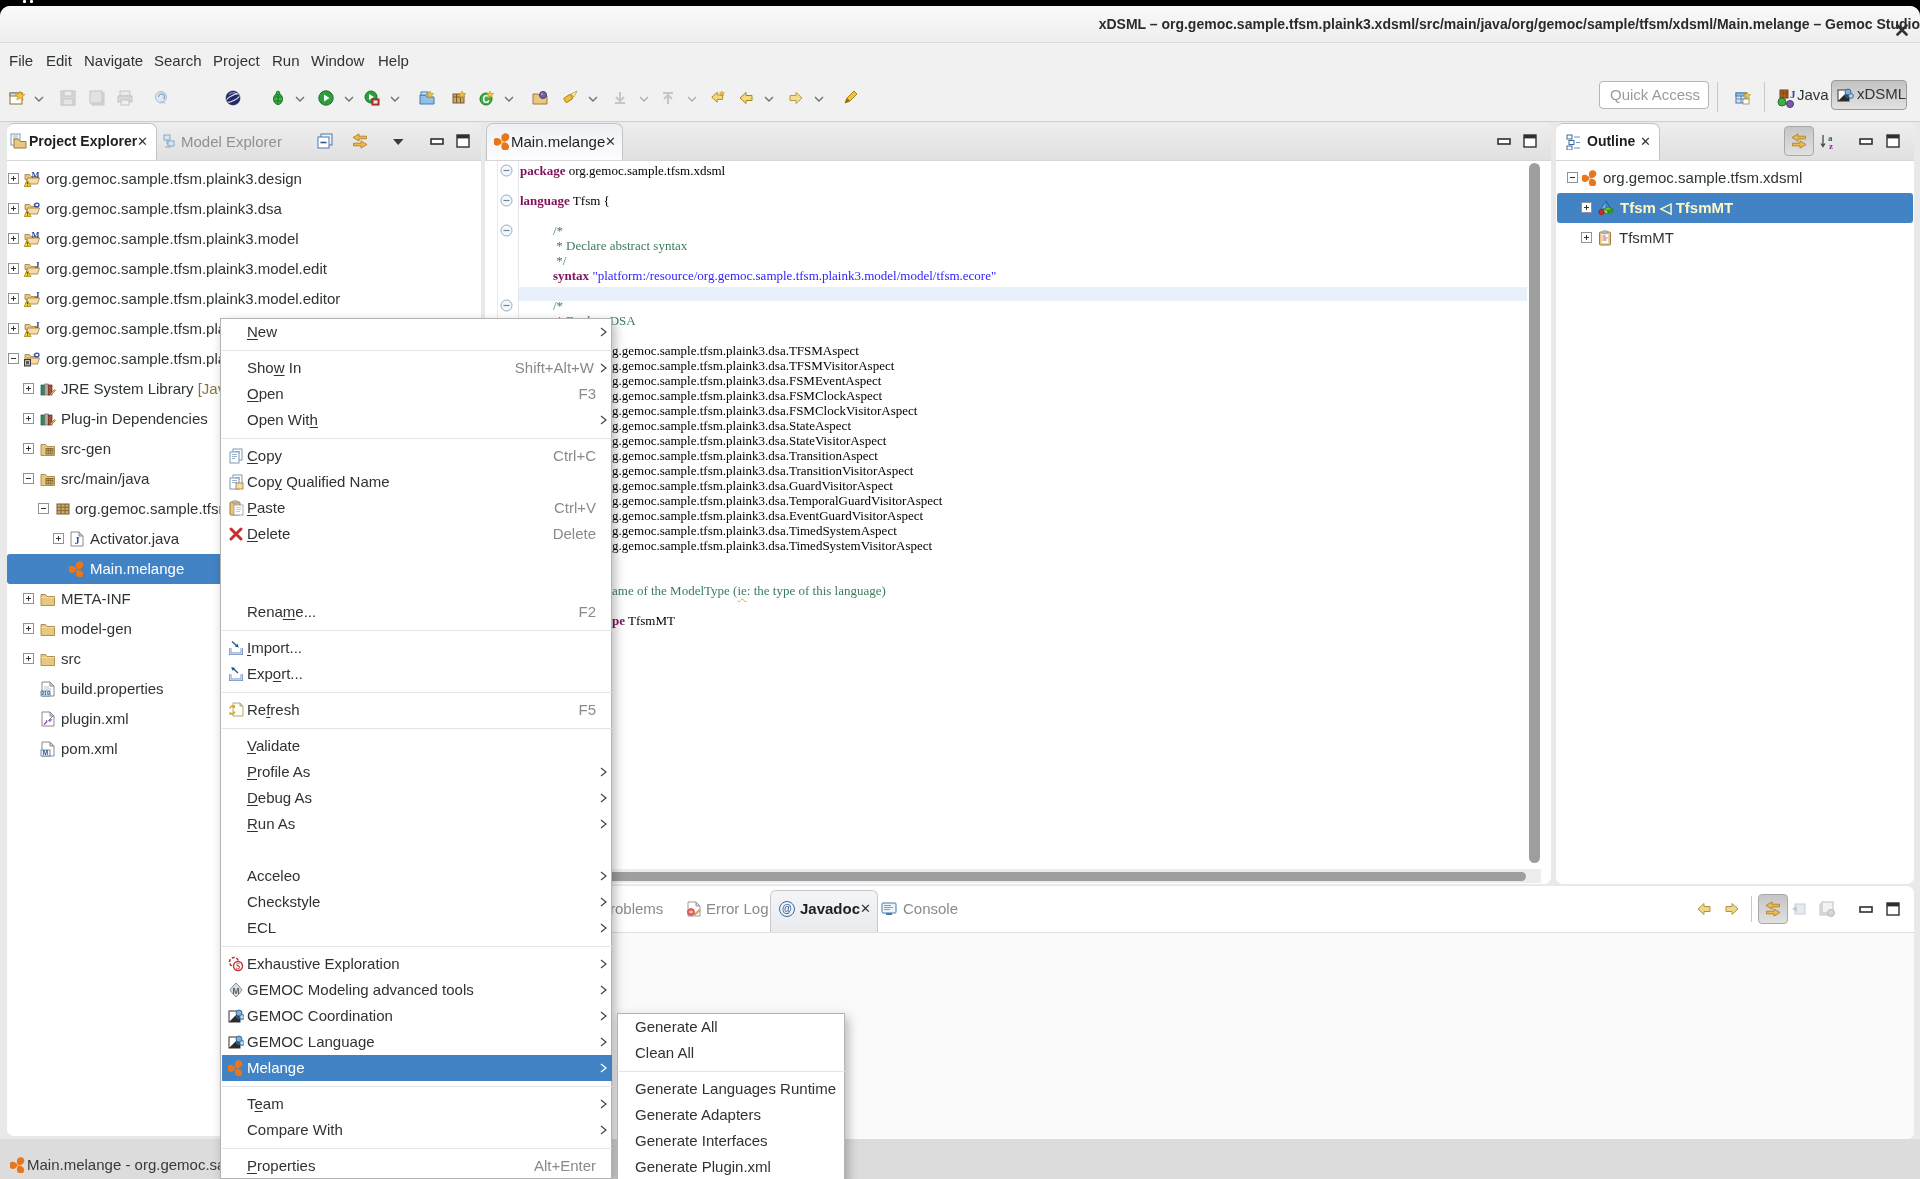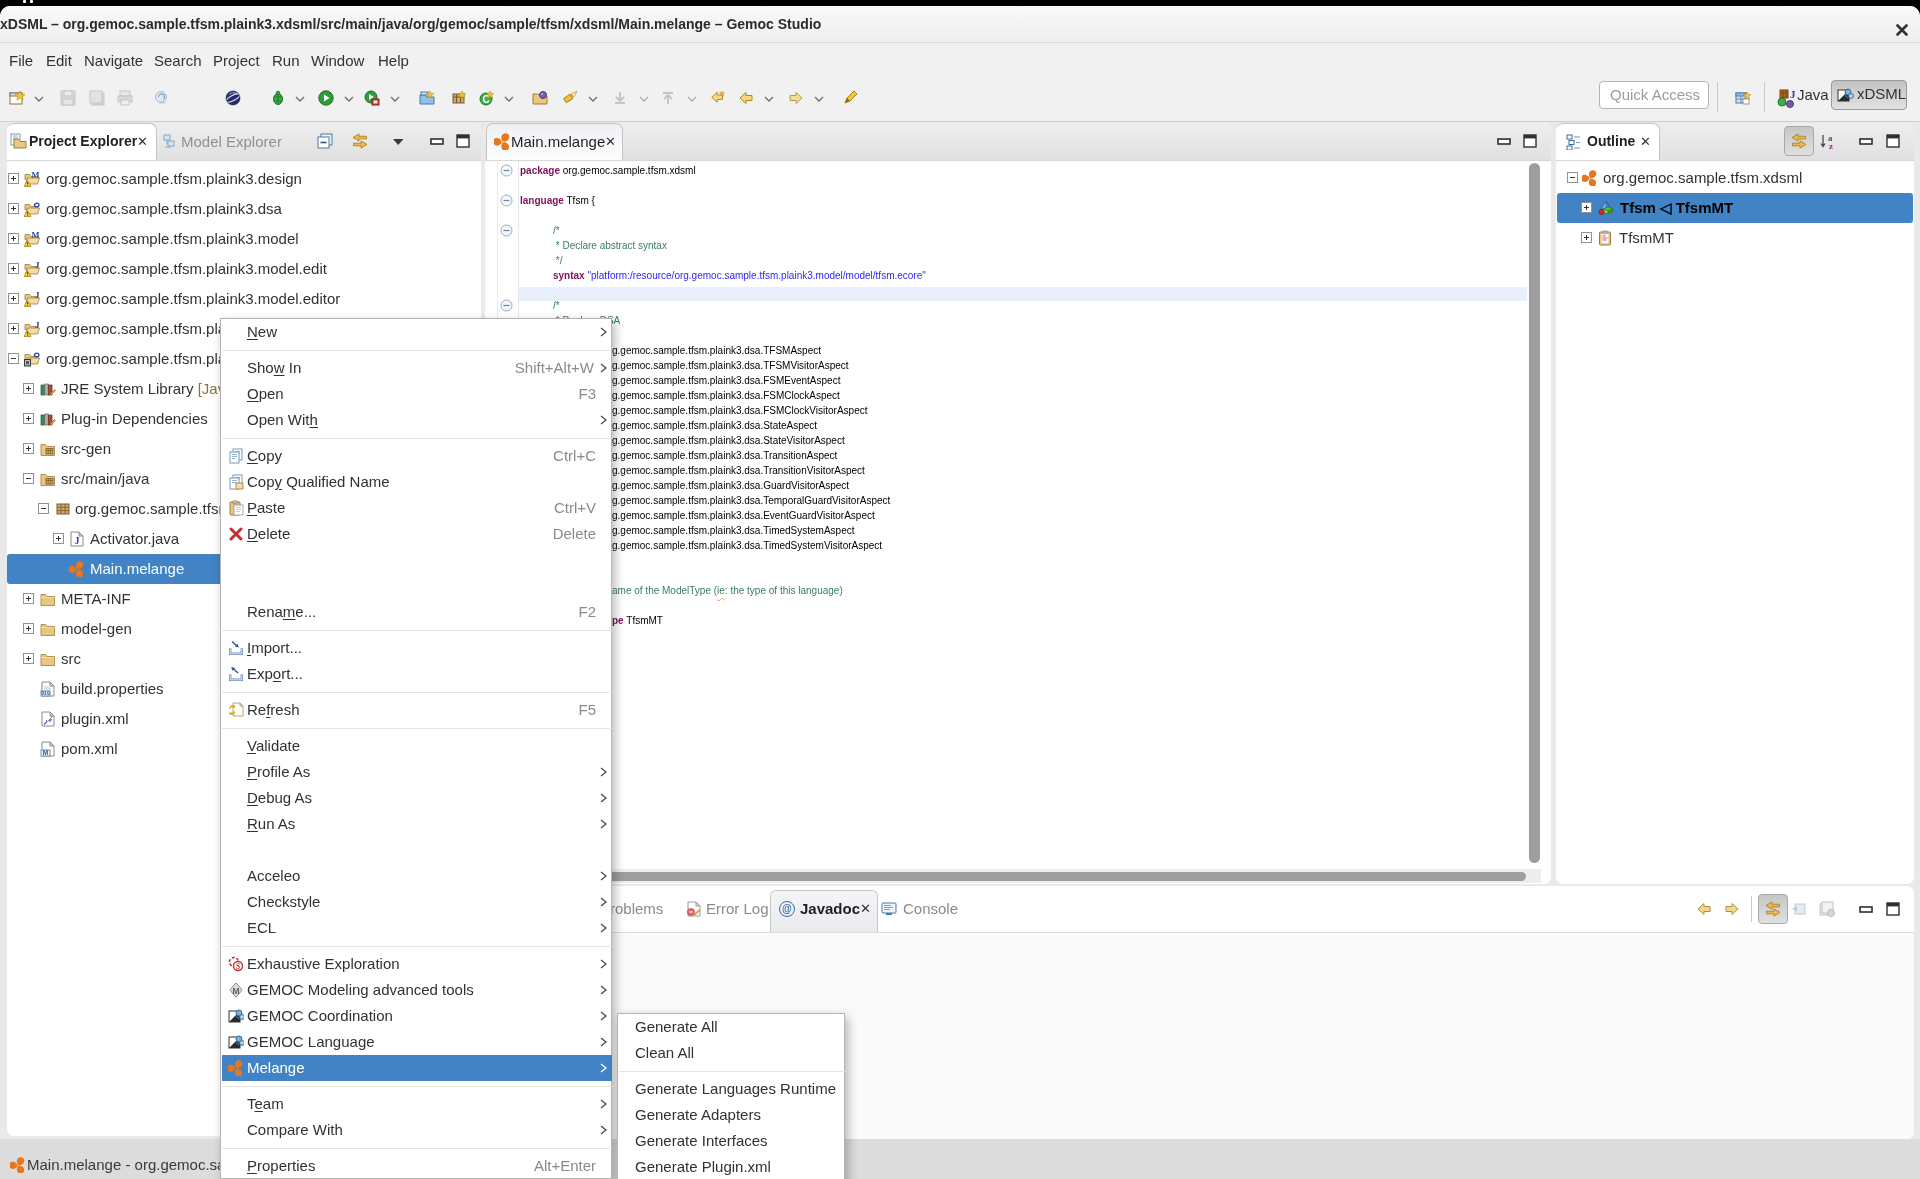--- a/index.html
+++ b/index.html
@@ -1,38 +1,38 @@
 <!DOCTYPE html>
 <html><head>
 <meta charset="utf-8">
 <style>
 html,body{margin:0;padding:0}
 body{width:1920px;height:1179px;overflow:hidden;background:#000;font-family:"Liberation Sans",sans-serif}
 .abs{position:absolute}
 #win{position:absolute;left:0;top:6px;width:1920px;height:1173px;background:#ececec;border-top-left-radius:10px;border-top-right-radius:10px}
 #titlebar{position:absolute;left:0;top:0;width:1920px;height:36px;background:linear-gradient(#f9f9f9,#eeeeee);border-top-left-radius:10px;border-top-right-radius:10px;border-bottom:1px solid #dadada}
-#title{position:absolute;left:0;top:0;width:1920px;height:36px;line-height:36px;text-align:left;font-size:14px;font-weight:bold;color:#2b2b2b}
+#title{position:absolute;left:0;top:0;width:1920px;height:36px;line-height:36px;text-align:right;font-size:14px;font-weight:bold;color:#2b2b2b}
 #menubar{position:absolute;left:0;top:37px;width:1920px;height:36px;background:#f1f1f1}
 .mb{position:absolute;top:0;height:36px;line-height:36px;font-size:15px;color:#2e3436}
 #toolbar{position:absolute;left:0;top:73px;width:1920px;height:42px;background:#f1f1f1;border-bottom:1px solid #d2d0cd}
 #mainbg{position:absolute;left:0;top:116px;width:1920px;height:1017px;background:#e9e9e9}
 #statusbar{position:absolute;left:0;top:1133px;width:1920px;height:40px;background:#dcdcdc}
 .panel{position:absolute;background:#fff;border-radius:7px}
 .tabstrip{position:absolute;left:0;top:0;right:0;height:37px;background:linear-gradient(#eeeeee,#e0e0e0);border-bottom:1px solid #d6d6d6;border-top-left-radius:7px;border-top-right-radius:7px}
 .atab{position:absolute;top:0;height:37px;background:#fff;border:1px solid #c4c4c4;border-bottom:none;border-top-left-radius:7px;border-top-right-radius:7px;box-sizing:border-box}
 .tabtxt{position:absolute;font-size:14px;font-weight:bold;color:#1f1f1f;line-height:37px;top:0;white-space:nowrap}
 .itabtxt{position:absolute;font-size:15px;color:#909090;line-height:37px;top:0;white-space:nowrap}
 .tclose{position:absolute;top:0;line-height:37px;font-size:13px;color:#333}
 .trow{position:absolute;height:30px;font-size:15px;color:#2e3436;white-space:nowrap}
 .trow .txt{position:absolute;top:0;line-height:30px}
 .exp{position:absolute;top:9px;width:11px;height:11px;border:1px solid #929292;background:#fff;box-sizing:border-box}
 .exp i{position:absolute;left:2px;top:4px;width:5px;height:1px;background:#333}
 .exp.plus b{position:absolute;left:4px;top:2px;width:1px;height:5px;background:#333}
 .ticon{position:absolute;top:7px;width:16px;height:16px}
-.cl{position:absolute;font-family:Liberation Sans, sans-serif;font-size:10px;line-height:15px;height:15px;white-space:pre;color:#000}
+.cl{position:absolute;font-family:Liberation Serif, serif;font-size:13px;line-height:15px;height:15px;white-space:pre;color:#000}
 .kw{color:#7f1059;font-weight:bold}
 .cm{color:#3a7d5c}
 .str{color:#2a1fff}
 .mi{position:absolute;left:1px;width:390px;height:26px;line-height:26px;font-size:15px;color:#2f3234;white-space:nowrap}
 .mi .lbl{position:absolute;left:25px;top:0}
 .mi .acc{position:absolute;right:16px;top:0;color:#8a8a8a}
 .msep{position:absolute;left:1px;width:390px;height:1px;background:#e4e4e4}
 .micon{position:absolute;left:6px;top:5px;width:16px;height:16px}
 .chev{position:absolute;right:5px;top:8px;width:7px;height:10px}
 u{text-decoration:underline;text-underline-offset:2px}
@@ -613,21 +613,21 @@
         </span>
         <svg class="ticon" style="left:26px" viewBox="0 0 16 16">
           <g fill="#e8761c" transform="translate(8 8.4) scale(1.18) translate(-8 -8.4)">
             <path d="M8.2 8.2 C 6.4 5.8 6.8 2.8 9.0 1.8 C 11.2 0.8 13.5 2.3 13.4 4.4 C 13.3 6.8 10.9 8.4 8.2 8.2 z"></path>
             <path d="M8.2 8.2 C 6.4 5.8 6.8 2.8 9.0 1.8 C 11.2 0.8 13.5 2.3 13.4 4.4 C 13.3 6.8 10.9 8.4 8.2 8.2 z" transform="rotate(120 8 8.4)"></path>
             <path d="M8.2 8.2 C 6.4 5.8 6.8 2.8 9.0 1.8 C 11.2 0.8 13.5 2.3 13.4 4.4 C 13.3 6.8 10.9 8.4 8.2 8.2 z" transform="rotate(240 8 8.4)"></path>
           </g>
         </svg>
         <span class="txt" style="left:47px">org.gemoc.sample.tfsm.xdsml</span>
       </div>
-<div class="trow" style="left:1px;top:70px;width:356px;background:#4183c4;border-radius:3px;color:#000000;font-weight:bold">
+<div class="trow" style="left:1px;top:70px;width:356px;background:#4183c4;border-radius:3px;color:#fef9c3;font-weight:bold">
         <span class="exp plus" style="left:24px">
           <i></i>
           <b></b>
         </span>
         <svg class="ticon" style="left:41px" viewBox="0 0 16 16">
           <path d="M8 1 L13 9 L3 9 z" fill="#4a8ad4" stroke="#2a5a94"></path>
           <path d="M8 1 L8 9 L3 9 z" fill="#78b0e8" stroke="#2a5a94" stroke-width=".6"></path>
           <path d="M5 9 l5 2 5-2 -5-2z" fill="#5ec43a" stroke="#2a7a1a" stroke-width=".7"></path>
           <path d="M5 9 v3 l5 2 v-3z" fill="#8ada6a" stroke="#2a7a1a" stroke-width=".6"></path>
           <path d="M15 9 v3 l-5 2 v-3z" fill="#3a9a22" stroke="#2a7a1a" stroke-width=".6"></path>

